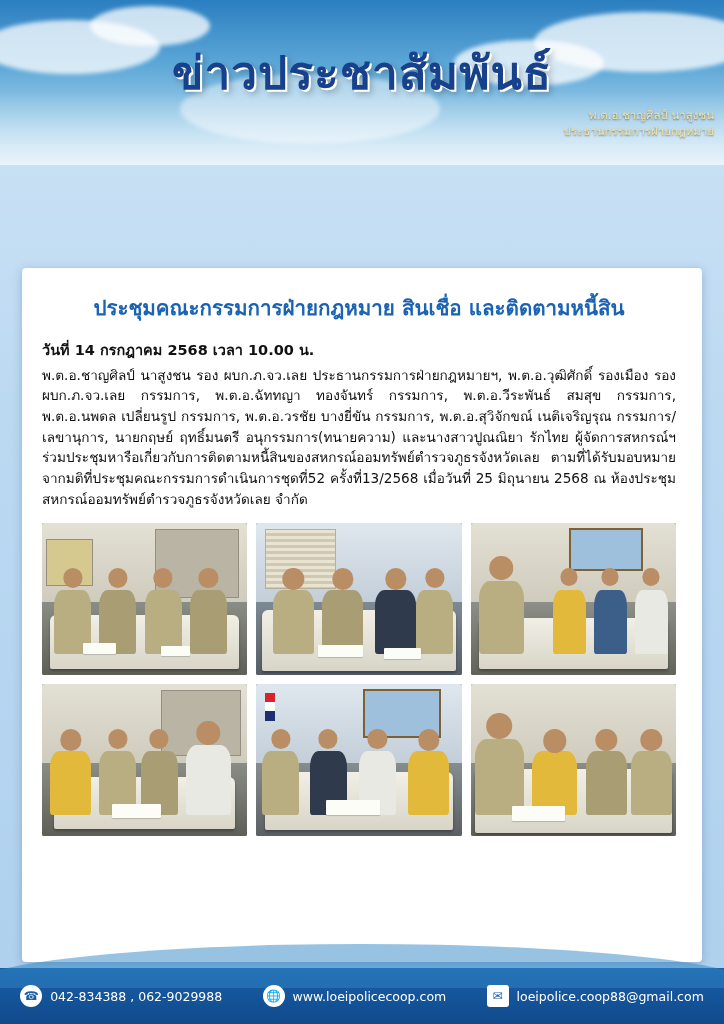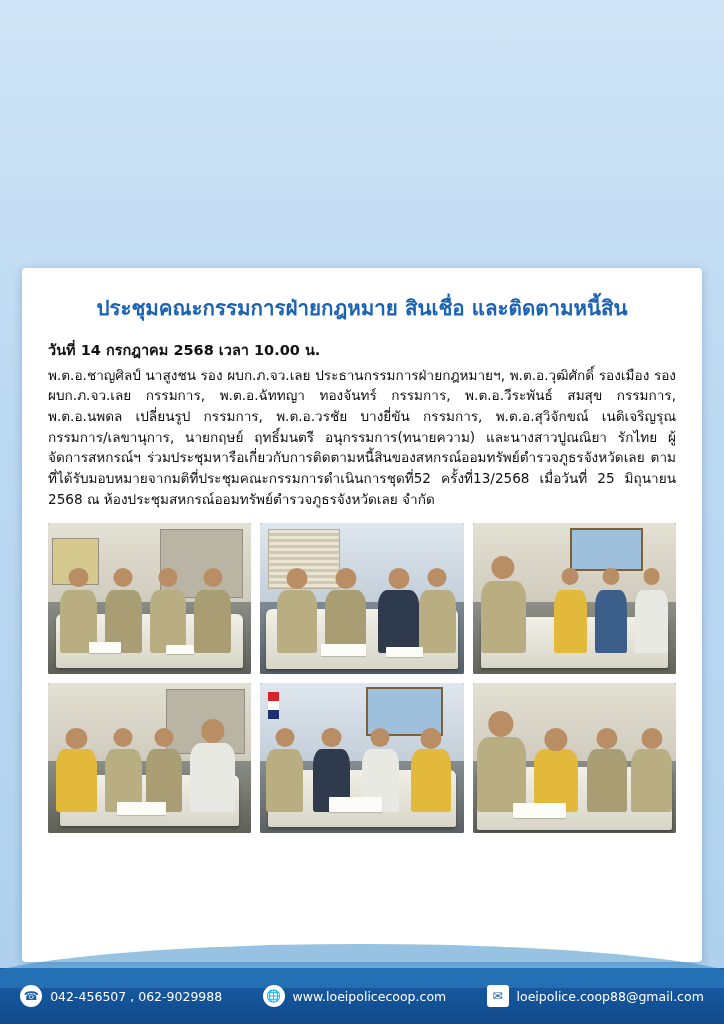--- a/index.html
+++ b/index.html
@@ -223,21 +223,21 @@
   
   .content-card {
     position: absolute;
     left: 22px;
     right: 22px;
     top: 268px;
     bottom: 62px;
     background: #ffffff;
     border-radius: 4px;
     box-shadow: 0 2px 10px rgba(20,60,110,0.25);
-    padding: 22px 26px 10px 26px;
+    padding: 22px 26px 10px 20px;
     box-sizing: border-box;
     overflow: hidden;
   }
   .doc-title {
     text-align: center;
     color: #1a63b4;
     font-size: 20.5px;
     font-weight: bold;
     line-height: 1.45;
     margin: 4px 0 14px 0;
@@ -394,20 +394,32 @@
     flex: 0 0 auto;
   }
   .foot-icon.mail { border-radius: 3px; }
 </style>
 </head>
 <body>
 
 <div class="page">
 
 
+  <div class="hero">
+    <div class="cloud c1"></div>
+    <div class="cloud c2"></div>
+    <div class="cloud c3"></div>
+    <div class="cloud c4"></div>
+    <div class="cloud c5"></div>
+    <div class="hero-title">ข่าวประชาสัมพันธ์</div>
+    <div class="portrait-name">
+      <div>พ.ต.อ.ชาญศิลป์ นาสูงชน</div>
+      <div>ประธานกรรมการฝ่ายกฎหมาย</div>
+    </div>
+  </div>
 
   <div class="content-card">
     <div class="doc-title">
       <div>ประชุมคณะกรรมการฝ่ายกฎหมาย สินเชื่อ และติดตามหนี้สิน</div>
     </div>
 
     <div class="doc-date">วันที่ 14  กรกฎาคม  2568  เวลา 10.00 น.</div>
     <div class="doc-body">พ.ต.อ.ชาญศิลป์ นาสูงชน รอง ผบก.ภ.จว.เลย ประธานกรรมการฝ่ายกฎหมายฯ, พ.ต.อ.วุฒิศักดิ์ รองเมือง รอง ผบก.ภ.จว.เลย กรรมการ, พ.ต.อ.ฉัททญา ทองจันทร์ กรรมการ, พ.ต.อ.วีระพันธ์ สมสุข กรรมการ, พ.ต.อ.นพดล เปลี่ยนรูป กรรมการ, พ.ต.อ.วรชัย บางยี่ขัน กรรมการ, พ.ต.อ.สุวิจักขณ์ เนติเจริญรุณ กรรมการ/เลขานุการ, นายกฤษย์ ฤทธิ์มนตรี อนุกรรมการ(ทนายความ) และนางสาวปูณณิยา รักไทย ผู้จัดการสหกรณ์ฯ ร่วมประชุมหารือเกี่ยวกับการติดตามหนี้สินของสหกรณ์ออมทรัพย์ตำรวจภูธรจังหวัดเลย ตามที่ได้รับมอบหมายจากมติที่ประชุมคณะกรรมการดำเนินการชุดที่52 ครั้งที่13/2568 เมื่อวันที่ 25 มิถุนายน 2568 ณ ห้องประชุมสหกรณ์ออมทรัพย์ตำรวจภูธรจังหวัดเลย จำกัด</div>
 
     <div class="photos">
@@ -497,21 +509,21 @@
           <div class="paper" style="left:20%;bottom:10%;width:26%;height:10%;"></div>
         </div>
       </div>
 
     </div>
   </div>
 
   <div class="footer">
     <div class="foot-item">
       <span class="foot-icon">☎</span>
-      <span>042-456507 , 062-9029988</span>
+      <span>042-834388 , 062-9029988</span>
     </div>
     <div class="foot-item">
       <span class="foot-icon">🌐</span>
       <span>www.loeipolicecoop.com</span>
     </div>
     <div class="foot-item">
       <span class="foot-icon mail">✉</span>
       <span>loeipolice.coop88@gmail.com</span>
     </div>
   </div>

